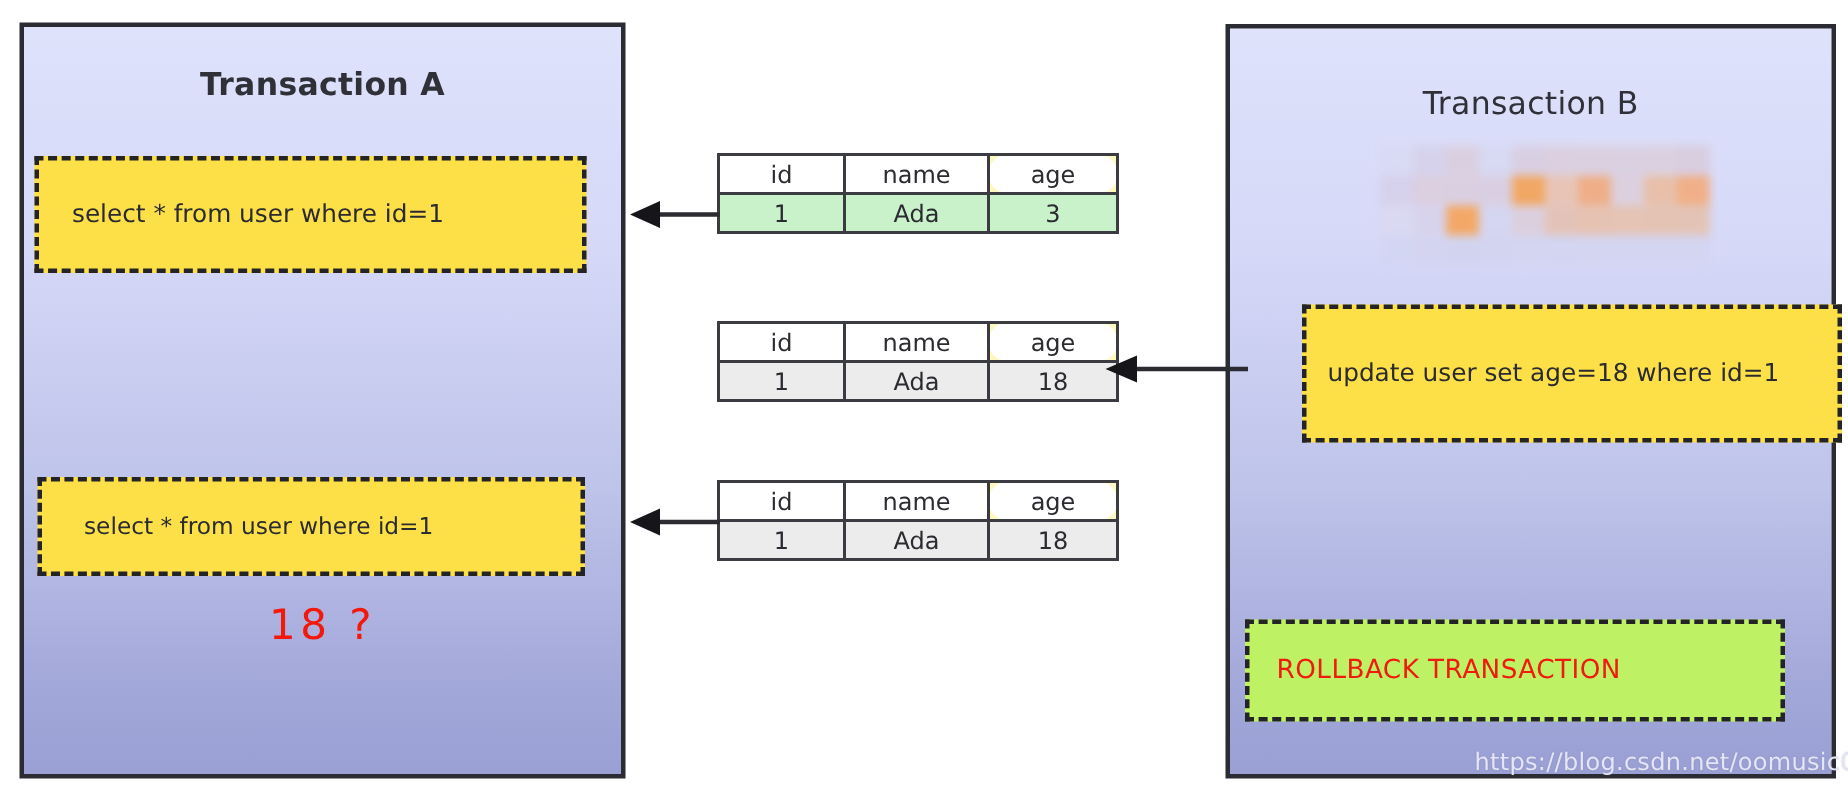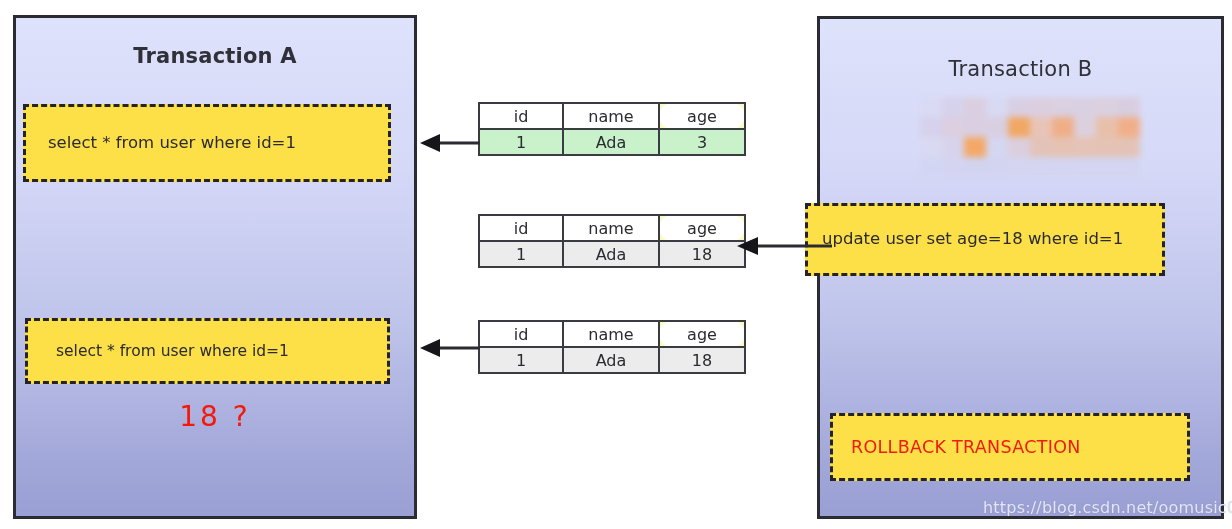--- a/index.html
+++ b/index.html
@@ -77,36 +77,36 @@
     height: 78px;
   }
   #stmt-a2 {
     left: 25px;
     top: 318px;
     width: 365px;
     height: 66px;
   }
   #stmt-a2 .stmt-text { padding-left: 28px; font-size: 15.5px; }
   #stmt-b1 {
-    left: 805px;
+    left: 868px;
     top: 203px;
     width: 360px;
-    height: 73px;
+    height: 92px;
   }
   #stmt-b1 .stmt-text { padding-left: 14px; padding-right: 14px; align-self: center; }
 
   
   #rollback-box {
     position: absolute;
     left: 830px;
     top: 413px;
     width: 360px;
     height: 68px;
     border: 3px dashed #232328;
-    background: #fde047;
+    background: #bef264;
     box-sizing: border-box;
     display: flex;
     align-items: center;
   }
   #rollback-box .rollback-text {
     font-size: 17.5px;
     color: #f01b0e;
     padding-left: 18px;
     letter-spacing: 0.3px;
   }

